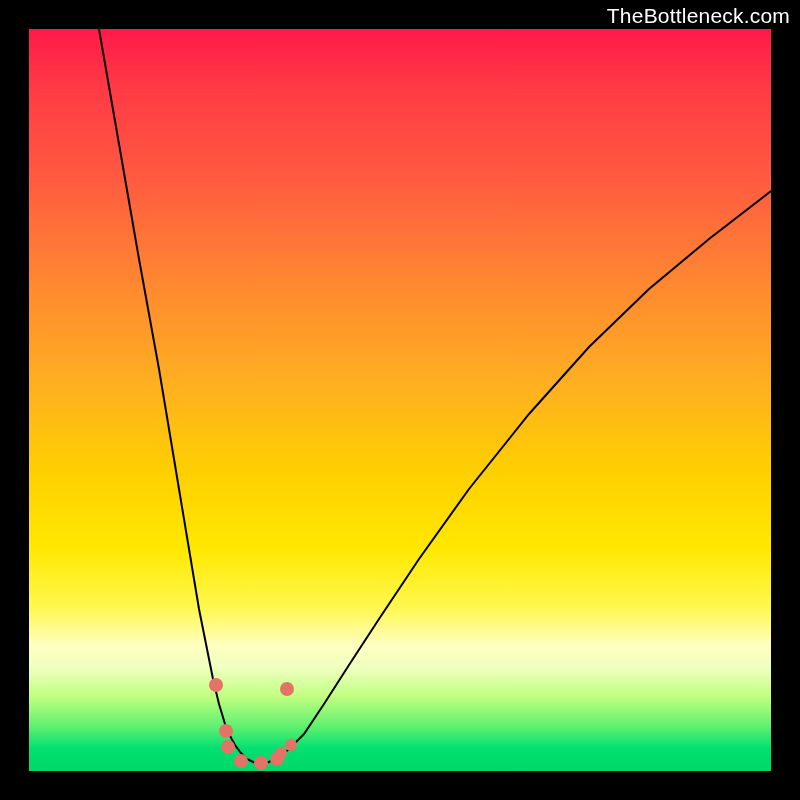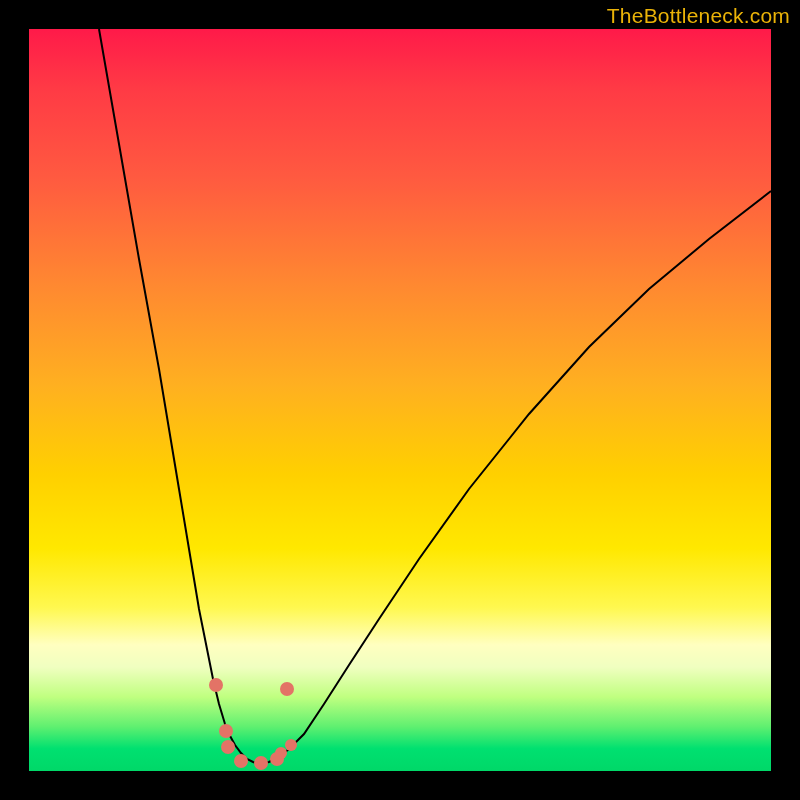--- a/index.html
+++ b/index.html
@@ -41,21 +41,21 @@
   .curve {
     position: absolute;
     left: 0; top: 0;
     width: 742px;
     height: 742px;
   }
   .watermark {
     position: absolute;
     top: 4px;
     right: 10px;
-    color: #eab308;
+    color: #ffffff;
     font-size: 21px;
     letter-spacing: 0.2px;
     font-weight: 400;
   }
   .dot {
     fill: #e37366;
   }
 </style>
 </head>
 <body>

